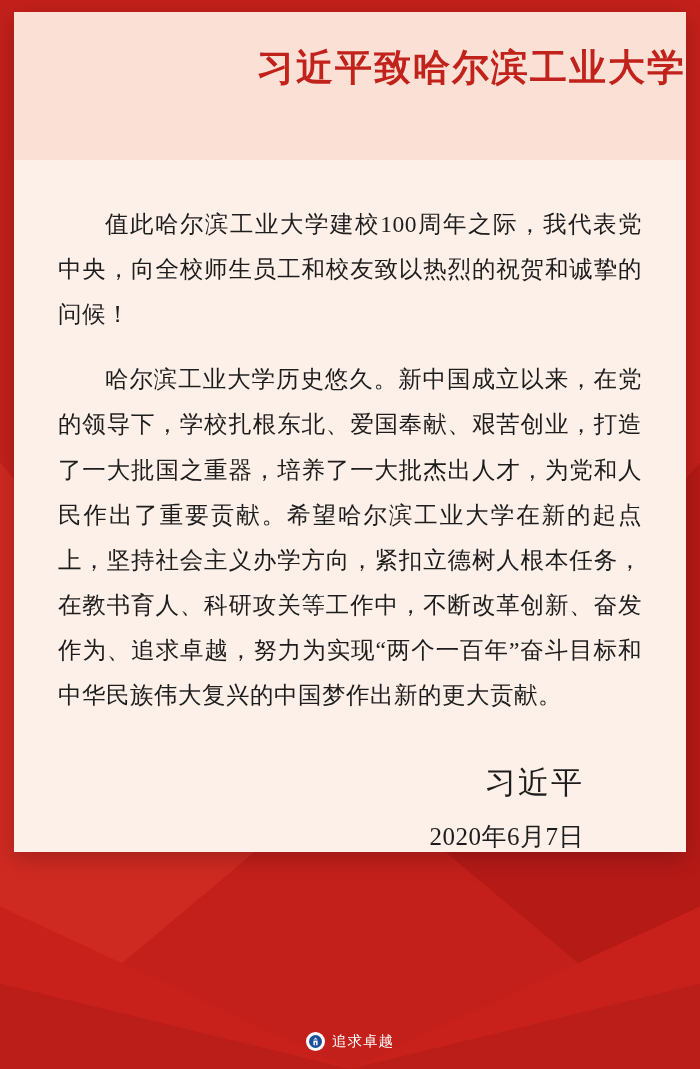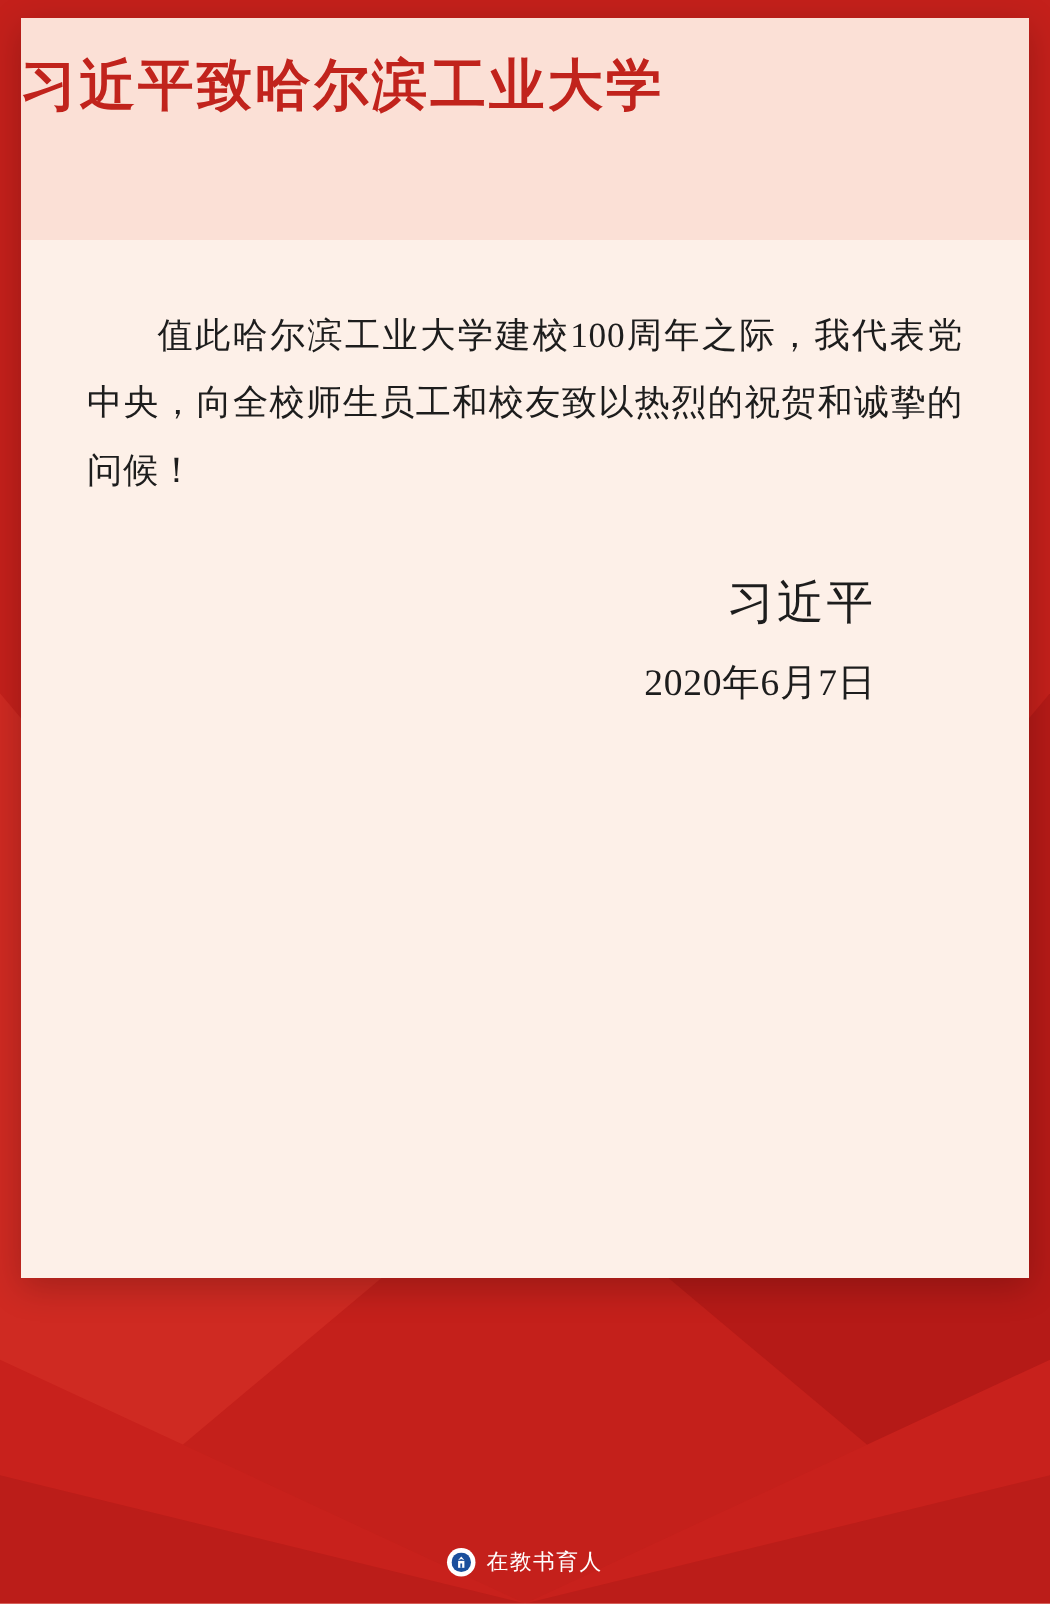--- a/index.html
+++ b/index.html
@@ -83,22 +83,22 @@
 
   .title-band {
     position: absolute;
     left: 0;
     top: 0;
     width: 672px;
     height: 148px;
     background: #fbe0d6;
   }
   .title-band .title-inner {
-    padding-top: 18px;
-    text-align: left;
+    padding-top: 28px;
+    text-align: right;
   }
   .title-line {
     color: #c1231c;
     font-family: "Liberation Serif", "DejaVu Serif", serif;
     font-weight: bold;
     font-size: 37px;
     letter-spacing: 2px;
     line-height: 1.52;
     white-space: nowrap;
   }
@@ -183,34 +183,35 @@
   <div class="letter">
 
     <div class="title-band">
       <div class="title-inner">
         <div class="title-line">习近平致哈尔滨工业大学</div>
       </div>
     </div>
 
     <div class="body-area">
       <p class="para">值此哈尔滨工业大学建校100周年之际，我代表党中央，向全校师生员工和校友致以热烈的祝贺和诚挚的问候！</p>
+      <p class="para">哈尔滨工业大学历史悠久。新中国成立以来，在党的领导下，学校扎根东北、爱国奉献、艰苦创业，打造了一大批国之重器，培养了一大批杰出人才，为党和人民作出了重要贡献。希望哈尔滨工业大学在新的起点上，坚持社会主义办学方向，紧扣立德树人根本任务，在教书育人、科研攻关等工作中，不断改革创新、奋发作为、追求卓越，努力为实现“两个一百年”奋斗目标和中华民族伟大复兴的中国梦作出新的更大贡献。</p>
 
       <div class="signature">
         <div class="sig-name">习近平</div>
         <div class="sig-date">2020年6月7日</div>
       </div>
     </div>
 
   </div>
 
   <div class="footer">
     <span class="logo-circle">
       <svg width="13" height="13" viewBox="0 0 13 13" aria-hidden="true">
         <circle cx="6.5" cy="6.5" r="6.5" fill="#1a4f9c"></circle>
         <path d="M6.5 2.6 L8.6 5.1 L6.5 4.3 L4.4 5.1 Z" fill="#ffffff"></path>
         <rect x="4.4" y="5.6" width="4.2" height="4.6" fill="#ffffff"></rect>
         <rect x="5.9" y="7.3" width="1.2" height="2.9" fill="#1a4f9c"></rect>
       </svg>
     </span>
-    <span class="footer-text">在教书育人</span>
+    <span class="footer-text">追求卓越</span>
   </div>
 
 </div>
 
 </body></html>

